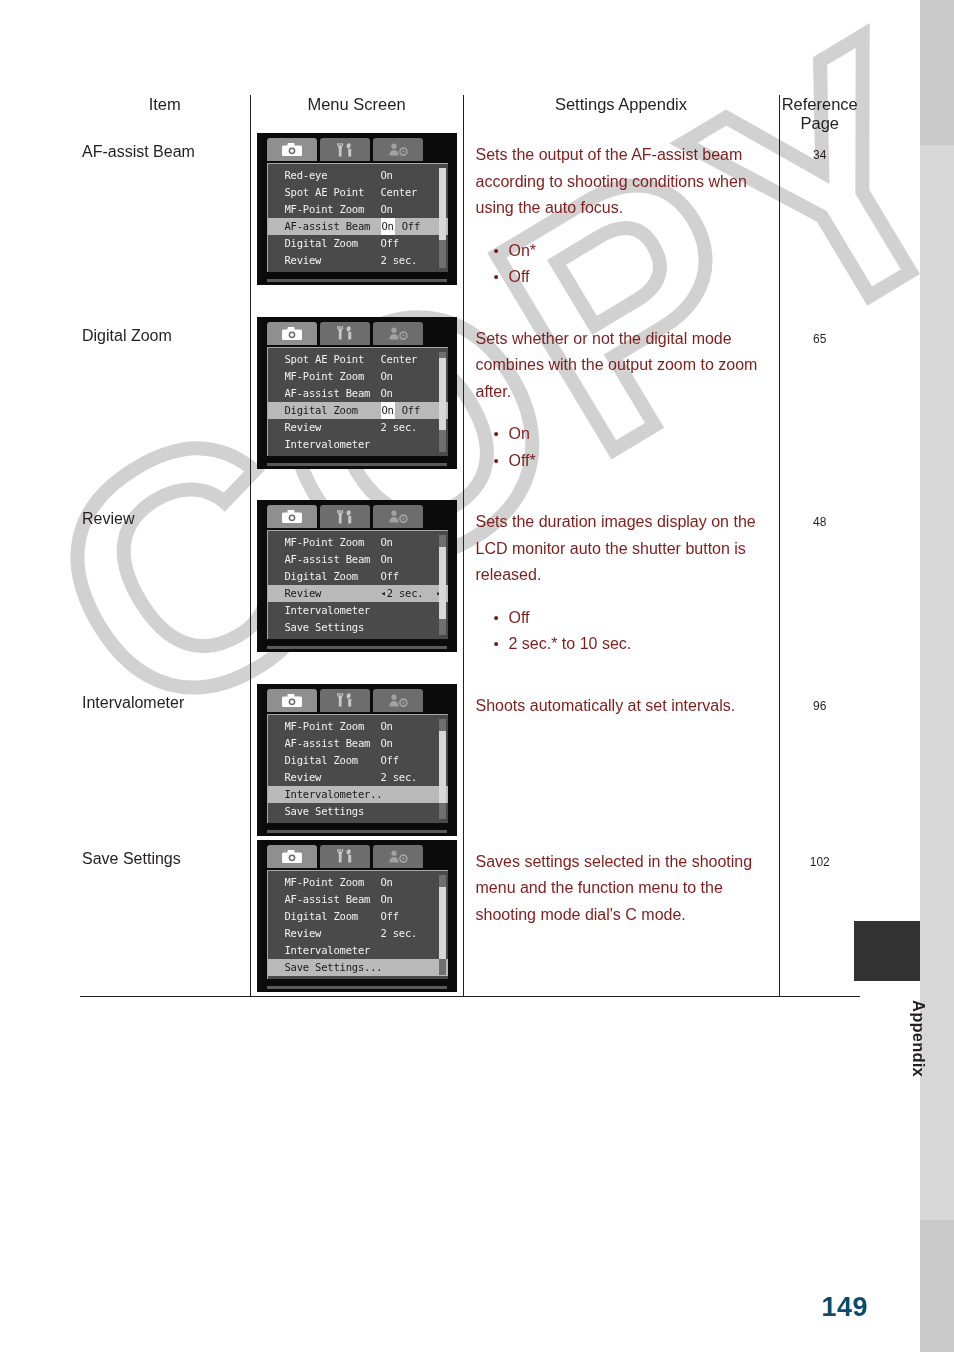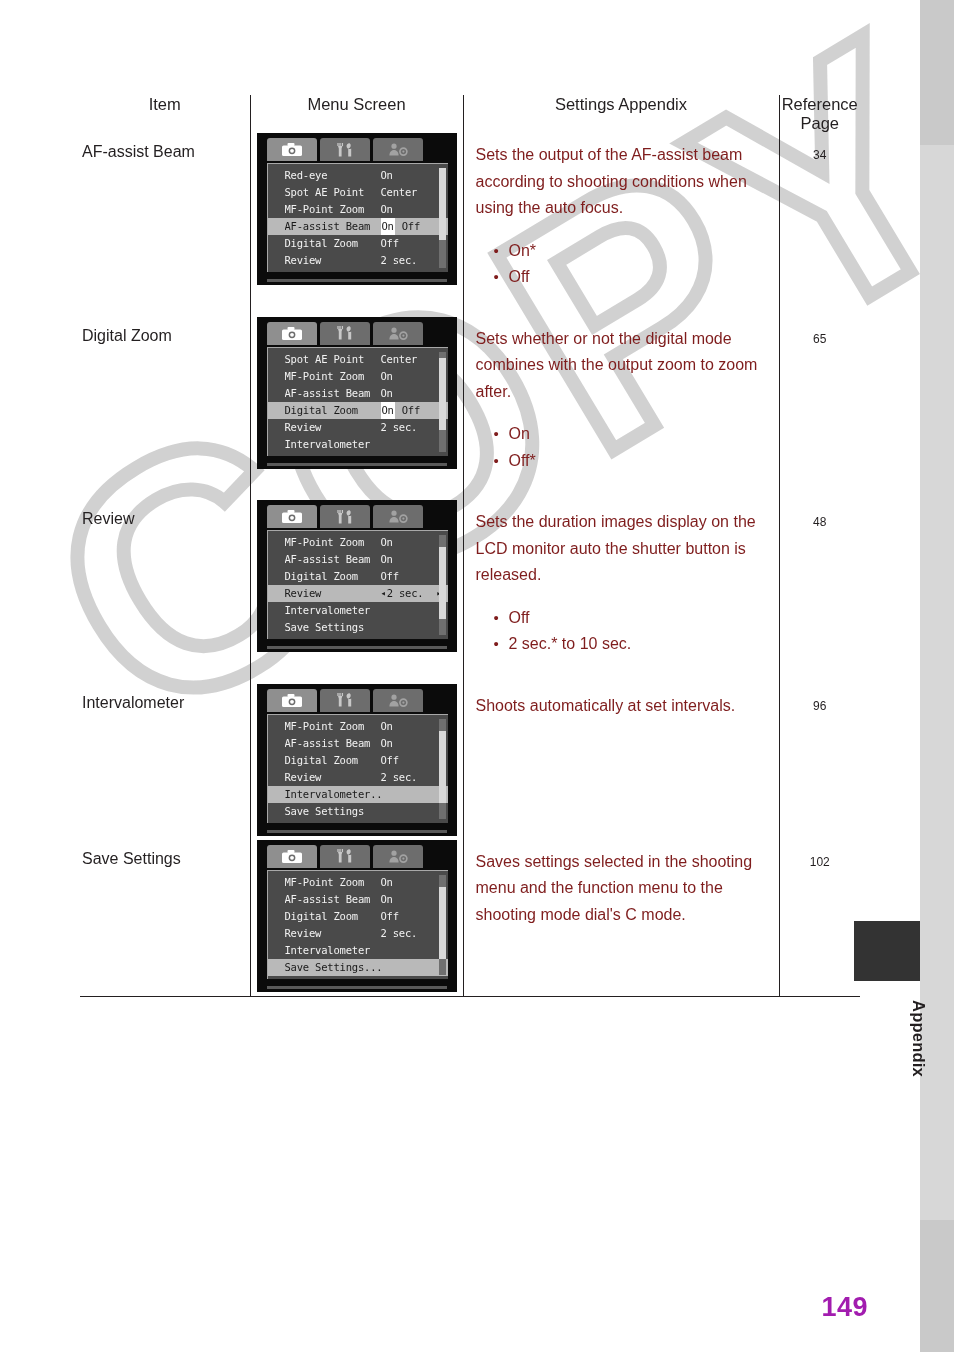--- a/index.html
+++ b/index.html
@@ -207,21 +207,21 @@
     position:absolute;left:0;width:7px;background:#d8d8d8;display:block;
   }
   .lcd-bottomline{
     position:absolute;left:10px;right:10px;bottom:3px;height:3px;
     background:#5a5a5a;
   }
 
   
   .page-num{
     position:absolute;right:86px;bottom:29px;
-    font-size:27px;font-weight:bold;color:#a21caf;
+    font-size:27px;font-weight:bold;color:#0c4a6e;
     letter-spacing:.5px;
   }
 </style>
 </head>
 <body>
 
 <div class="edge-bands">
   <div class="edge-band eb1"></div>
   <div class="edge-band eb2"></div>
   <div class="edge-band eb3"></div>

